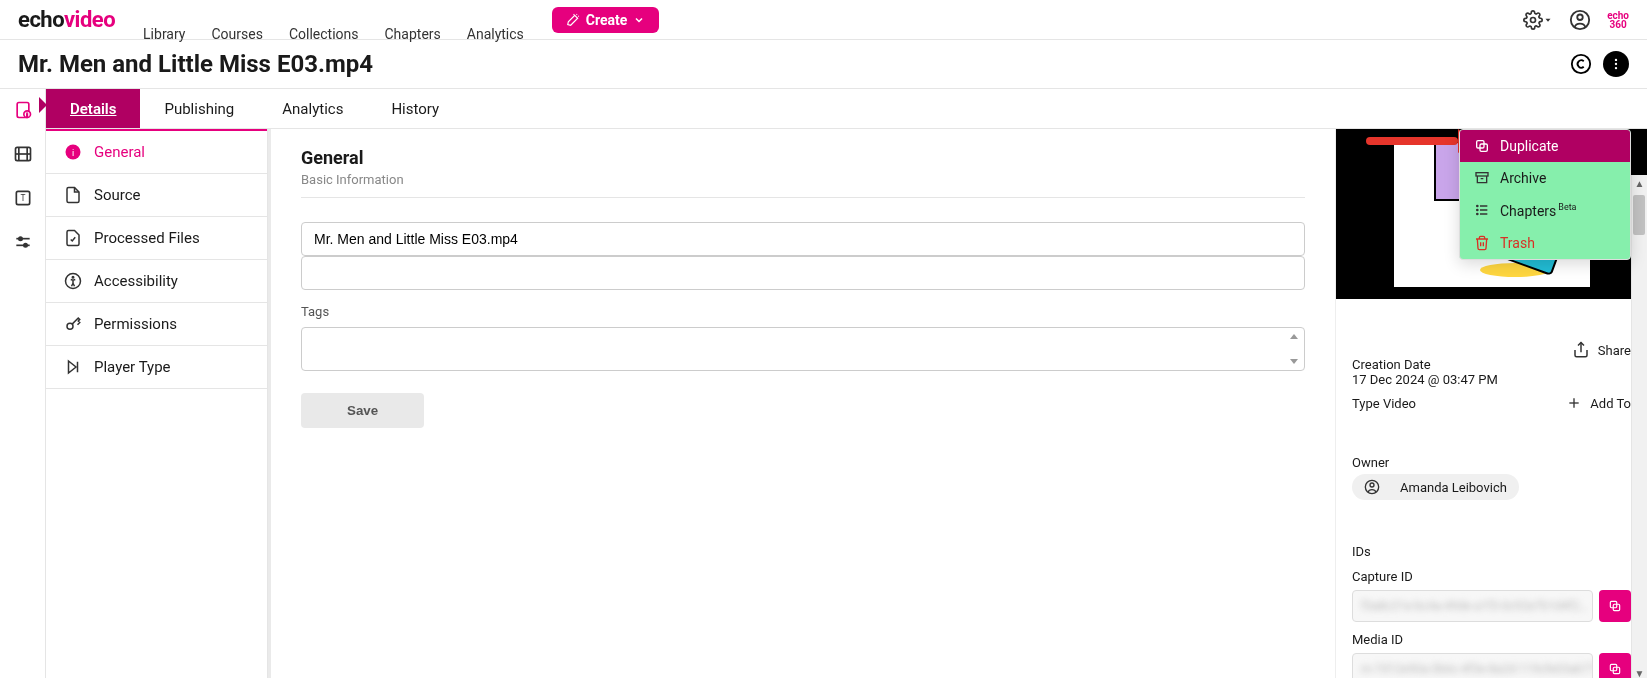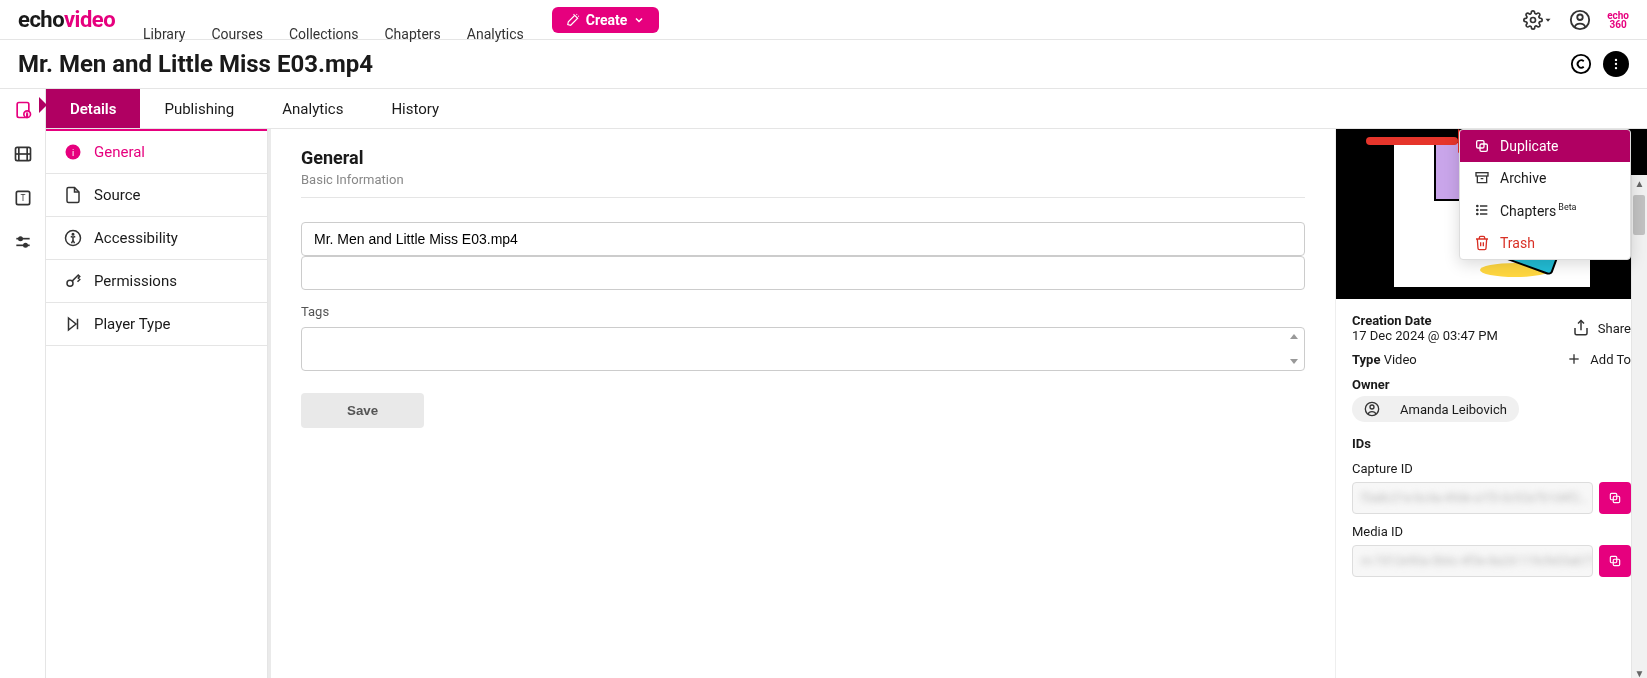--- a/index.html
+++ b/index.html
@@ -27,21 +27,21 @@
 .layout { display: flex; height: calc(100vh - 86px); position: relative; }
 .rail { width: 46px; border-right: 1px solid #e5e5e5; padding-top: 10px; display:flex; flex-direction:column; align-items:center; gap: 22px; }
 .rail .rail-item { width:22px; height:22px; display:flex; align-items:center; justify-content:center; color:#333; cursor:pointer; }
 .rail .rail-item.active { color:#e6007e; }
 .rail-notch { position:absolute; left:39px; top:8px; width:0; height:0; border-top:8px solid transparent; border-bottom:8px solid transparent; border-left:8px solid #b00062; }
 
 
 .content-area { flex: 1; display: flex; flex-direction: column; }
 .tabs { display: flex; align-items: center; height: 40px; border-bottom: 1px solid #e5e5e5; }
 .tab { padding: 0 24px; height: 100%; display:flex; align-items:center; font-size:15px; cursor:pointer; }
-.tab.active { background:#b00062; color:#fff; font-weight:600; }
+.tab.active { background:#b00062; color:#fff; font-weight:600;text-decoration:underline; }
 
 .two-col { display: flex; flex: 1; overflow: hidden; }
 
 
 .subnav { width: 222px; border-right: 1px solid #e5e5e5; }
 .subnav-item { display:flex; align-items:center; gap:12px; padding: 12px 18px; border-bottom: 1px solid #e5e5e5; cursor:pointer; font-size:15px; }
 .subnav-item.active { color:#e6007e; border-top: 2px solid #e6007e; }
 .sub-icon { width:18px; height:18px; display:flex; align-items:center; justify-content:center; }
 
 
@@ -64,31 +64,31 @@
 .cartoon-white { position:absolute; right:20px; top:0; width:70px; height:70px; background:#fff; border:2px solid #000; }
 .cartoon-blue { position:absolute; right:30px; bottom:20px; width:60px; height:40px; background:#22bdd6; border-radius:50% 50% 10% 10%; border:2px solid #000; transform:rotate(20deg); }
 .cartoon-brown { position:absolute; right:10px; bottom:30px; width:30px; height:30px; background:#c89050; border:2px solid #000; }
 .cartoon-splat { position:absolute; right:40px; bottom:10px; width:70px; height:14px; background:#ffd740; border-radius:50%; }
 .arrow { position:absolute; top:0; left:30px; width:110px; height:24px; display:flex; align-items:center; z-index:5; }
 .arrow-line { flex:1; height:8px; background:#e6352b; border-radius:4px; }
 .arrow-head { width:0; height:0; border-top:12px solid transparent; border-bottom:12px solid transparent; border-left:18px solid #e6352b; }
 
 .metabody { padding:14px 16px; font-size:13px; flex:1; overflow:auto; }
 .metarow { display:flex; justify-content:space-between; align-items:center; margin-bottom:8px; }
-.metalabel { font-weight:700; }
+.metalabel { font-weight:400;margin-top:44px; }
 .action { display:flex; align-items:center; gap:8px; cursor:pointer; }
 .owner-chip { display:inline-flex; align-items:center; gap:20px; background:#f0f0f0; border-radius:16px; padding:5px 12px; margin-top:4px; }
 .idrow { margin-top:10px; }
 .idinput { display:flex; gap:6px; margin-top:6px; }
 .idbox { flex:1; border:1px solid #ddd; border-radius:4px; height:32px; background: #f7f7f7; position:relative; overflow:hidden; display:flex; align-items:center; padding:0 8px; color:#bbb; font-size:12px;}
 .idbox .blur { filter: blur(3px); white-space:nowrap; }
 .copybtn { width:32px; height:32px; background:#e6007e; border-radius:4px; display:flex; align-items:center; justify-content:center; color:#fff; cursor:pointer; }
 
 
-.menu { position:absolute; top:0; right:16px; width:172px; background:#ffffff; border:1px solid #ddd; border-radius:4px; box-shadow:0 4px 16px rgba(0,0,0,0.15); z-index:20; overflow:hidden; }
+.menu { position:absolute; top:0; right:16px; width:172px; background:#86efac; border:1px solid #ddd; border-radius:4px; box-shadow:0 4px 16px rgba(0,0,0,0.15); z-index:20; overflow:hidden; }
 .menu-item { display:flex; align-items:center; gap:10px; padding:8px 14px; font-size:14px; cursor:pointer; }
 .menu-item.highlight { background:#b00062; color:#fff; }
 .menu-item.danger { color:#d93025; }
 .badge { font-size:9px; vertical-align:super; margin-left:2px; }
 
 
 .scroll-stub { position:absolute; right:0; top:86px; bottom:0; width:16px; background:#f1f1f1; border-left:1px solid #e5e5e5; }
 .scroll-thumb { position:absolute; right:2px; top:0; width:12px; height:40px; background:#c1c1c1; border-radius:2px; }
 .scroll-arrow { position:absolute; left:0; right:0; height:16px; display:flex; align-items:center; justify-content:center; font-size:10px; color:#666; }
 .scroll-arrow.up { top:0; }
@@ -214,20 +214,29 @@
           <span>General</span>
         </div>
         <div class="subnav-item">
           <span class="sub-icon">
               <svg width="18" height="18" viewBox="0 0 24 24" fill="none" stroke="#333" stroke-width="2">
                 <path d="M14 2H6a2 2 0 0 0-2 2v16a2 2 0 0 0 2 2h12a2 2 0 0 0 2-2V8z"></path>
                 <polyline points="14 2 14 8 20 8"></polyline>
               </svg>
             </span>
           <span>Source</span>
+        </div>
+        <div class="subnav-item">
+          <span class="sub-icon">
+              <svg width="18" height="18" viewBox="0 0 24 24" fill="none" stroke="#333" stroke-width="2">
+                <path d="M14 2H6a2 2 0 0 0-2 2v16a2 2 0 0 0 2 2h12a2 2 0 0 0 2-2V8z"></path>
+                <polyline points="9 14 11 16 15 11"></polyline>
+              </svg>
+            </span>
+          <span>Processed Files</span>
         </div>
         <div class="subnav-item">
           <span class="sub-icon">
               <svg width="18" height="18" viewBox="0 0 24 24" fill="none" stroke="#333" stroke-width="2">
                 <circle cx="12" cy="12" r="10"></circle>
                 <circle cx="12" cy="7" r="1" fill="#333"></circle>
                 <path d="M9 10l3 1 3-1M12 11v4l-2 4M12 15l2 4"></path>
               </svg>
             </span>
           <span>Accessibility</span>

